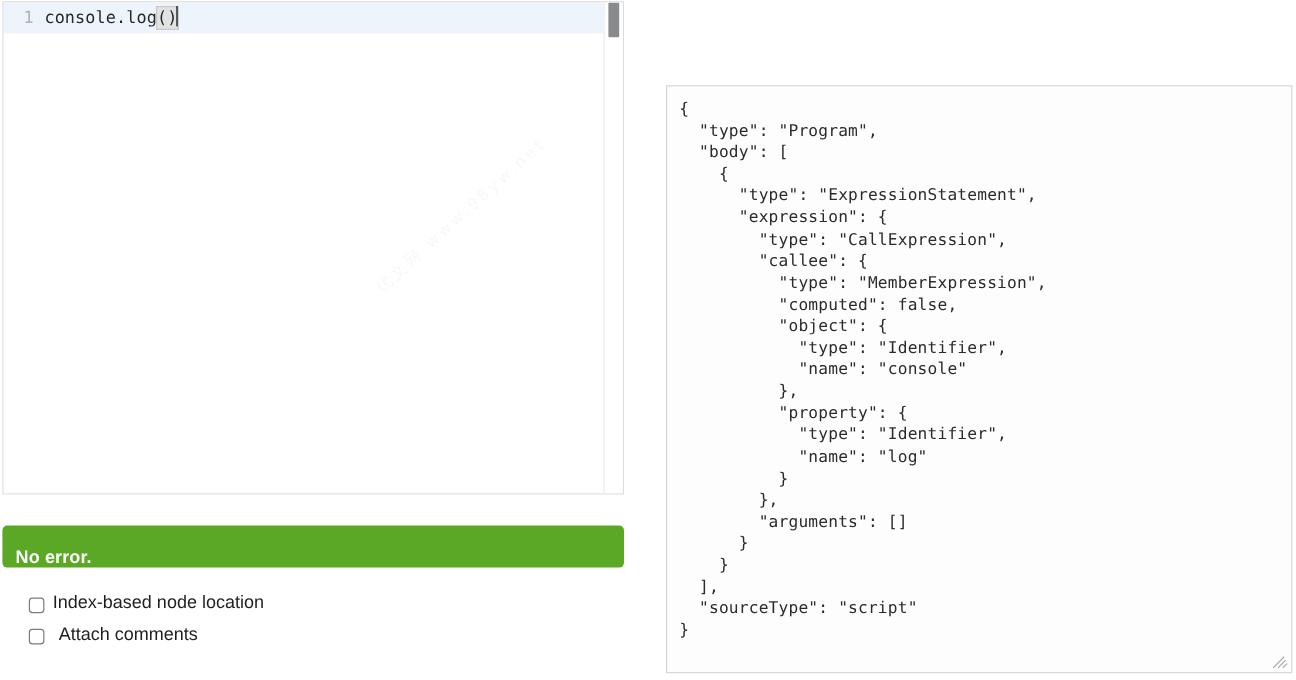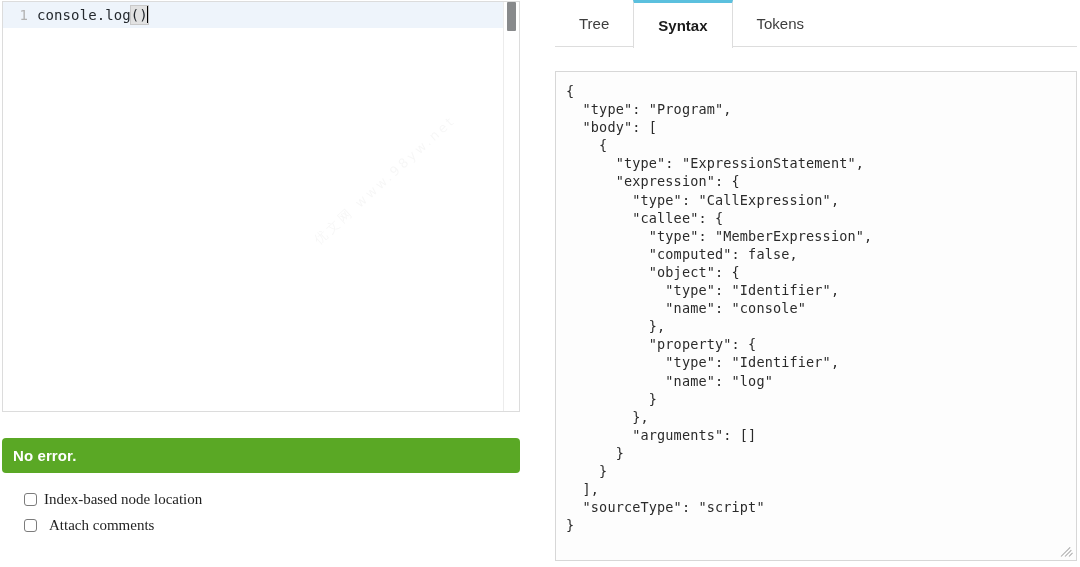--- a/index.html
+++ b/index.html
@@ -119,40 +119,39 @@
   }
 
   
   .status-banner {
     position: absolute;
     left: 2px; top: 438px;
     width: 518px;
     height: 35px;
     border-radius: 4px;
     display: flex;
-    align-items: center;
+    align-items: flex-end;
     padding-left: 11px;
     color: #ffffff;
     font-size: 15px;
     font-weight: bold;
     letter-spacing: 0.1px;
   }
 
   
   .options {
     position: absolute;
     left: 24px; top: 487px;
     width: 480px;
   }
   .option-row {
     display: flex;
-    align-items: center;
+    align-items: flex-end;
     height: 24px;
     margin-bottom: 2px;
-    font-family: Liberation Serif, serif;
   }
   .chk {
     width: 13px; height: 13px;
     min-width: 13px;
     border: 1px solid #7c7c7c;
     border-radius: 3px;
     background: #fff;
     margin-right: 7px;
   }
   .option-row.indent .chk { margin-right: 12px; }
@@ -271,31 +270,20 @@
       <div class="option-row indent">
         <span class="chk"></span>
         <span class="option-label">Attach comments</span>
       </div>
     </div>
 
   </div>
 
   <div class="right-col">
 
-    <div class="tabs">
-      <div class="tab">
-        <span>Tree</span>
-      </div>
-      <div class="tab active" style="border-top-color: rgb(91, 192, 222);">
-        <span>Syntax</span>
-      </div>
-      <div class="tab">
-        <span>Tokens</span>
-      </div>
-    </div>
 
     <div class="json-panel">
       <pre class="json-code">{
   "type": "Program",
   "body": [
     {
       "type": "ExpressionStatement",
       "expression": {
         "type": "CallExpression",
         "callee": {

